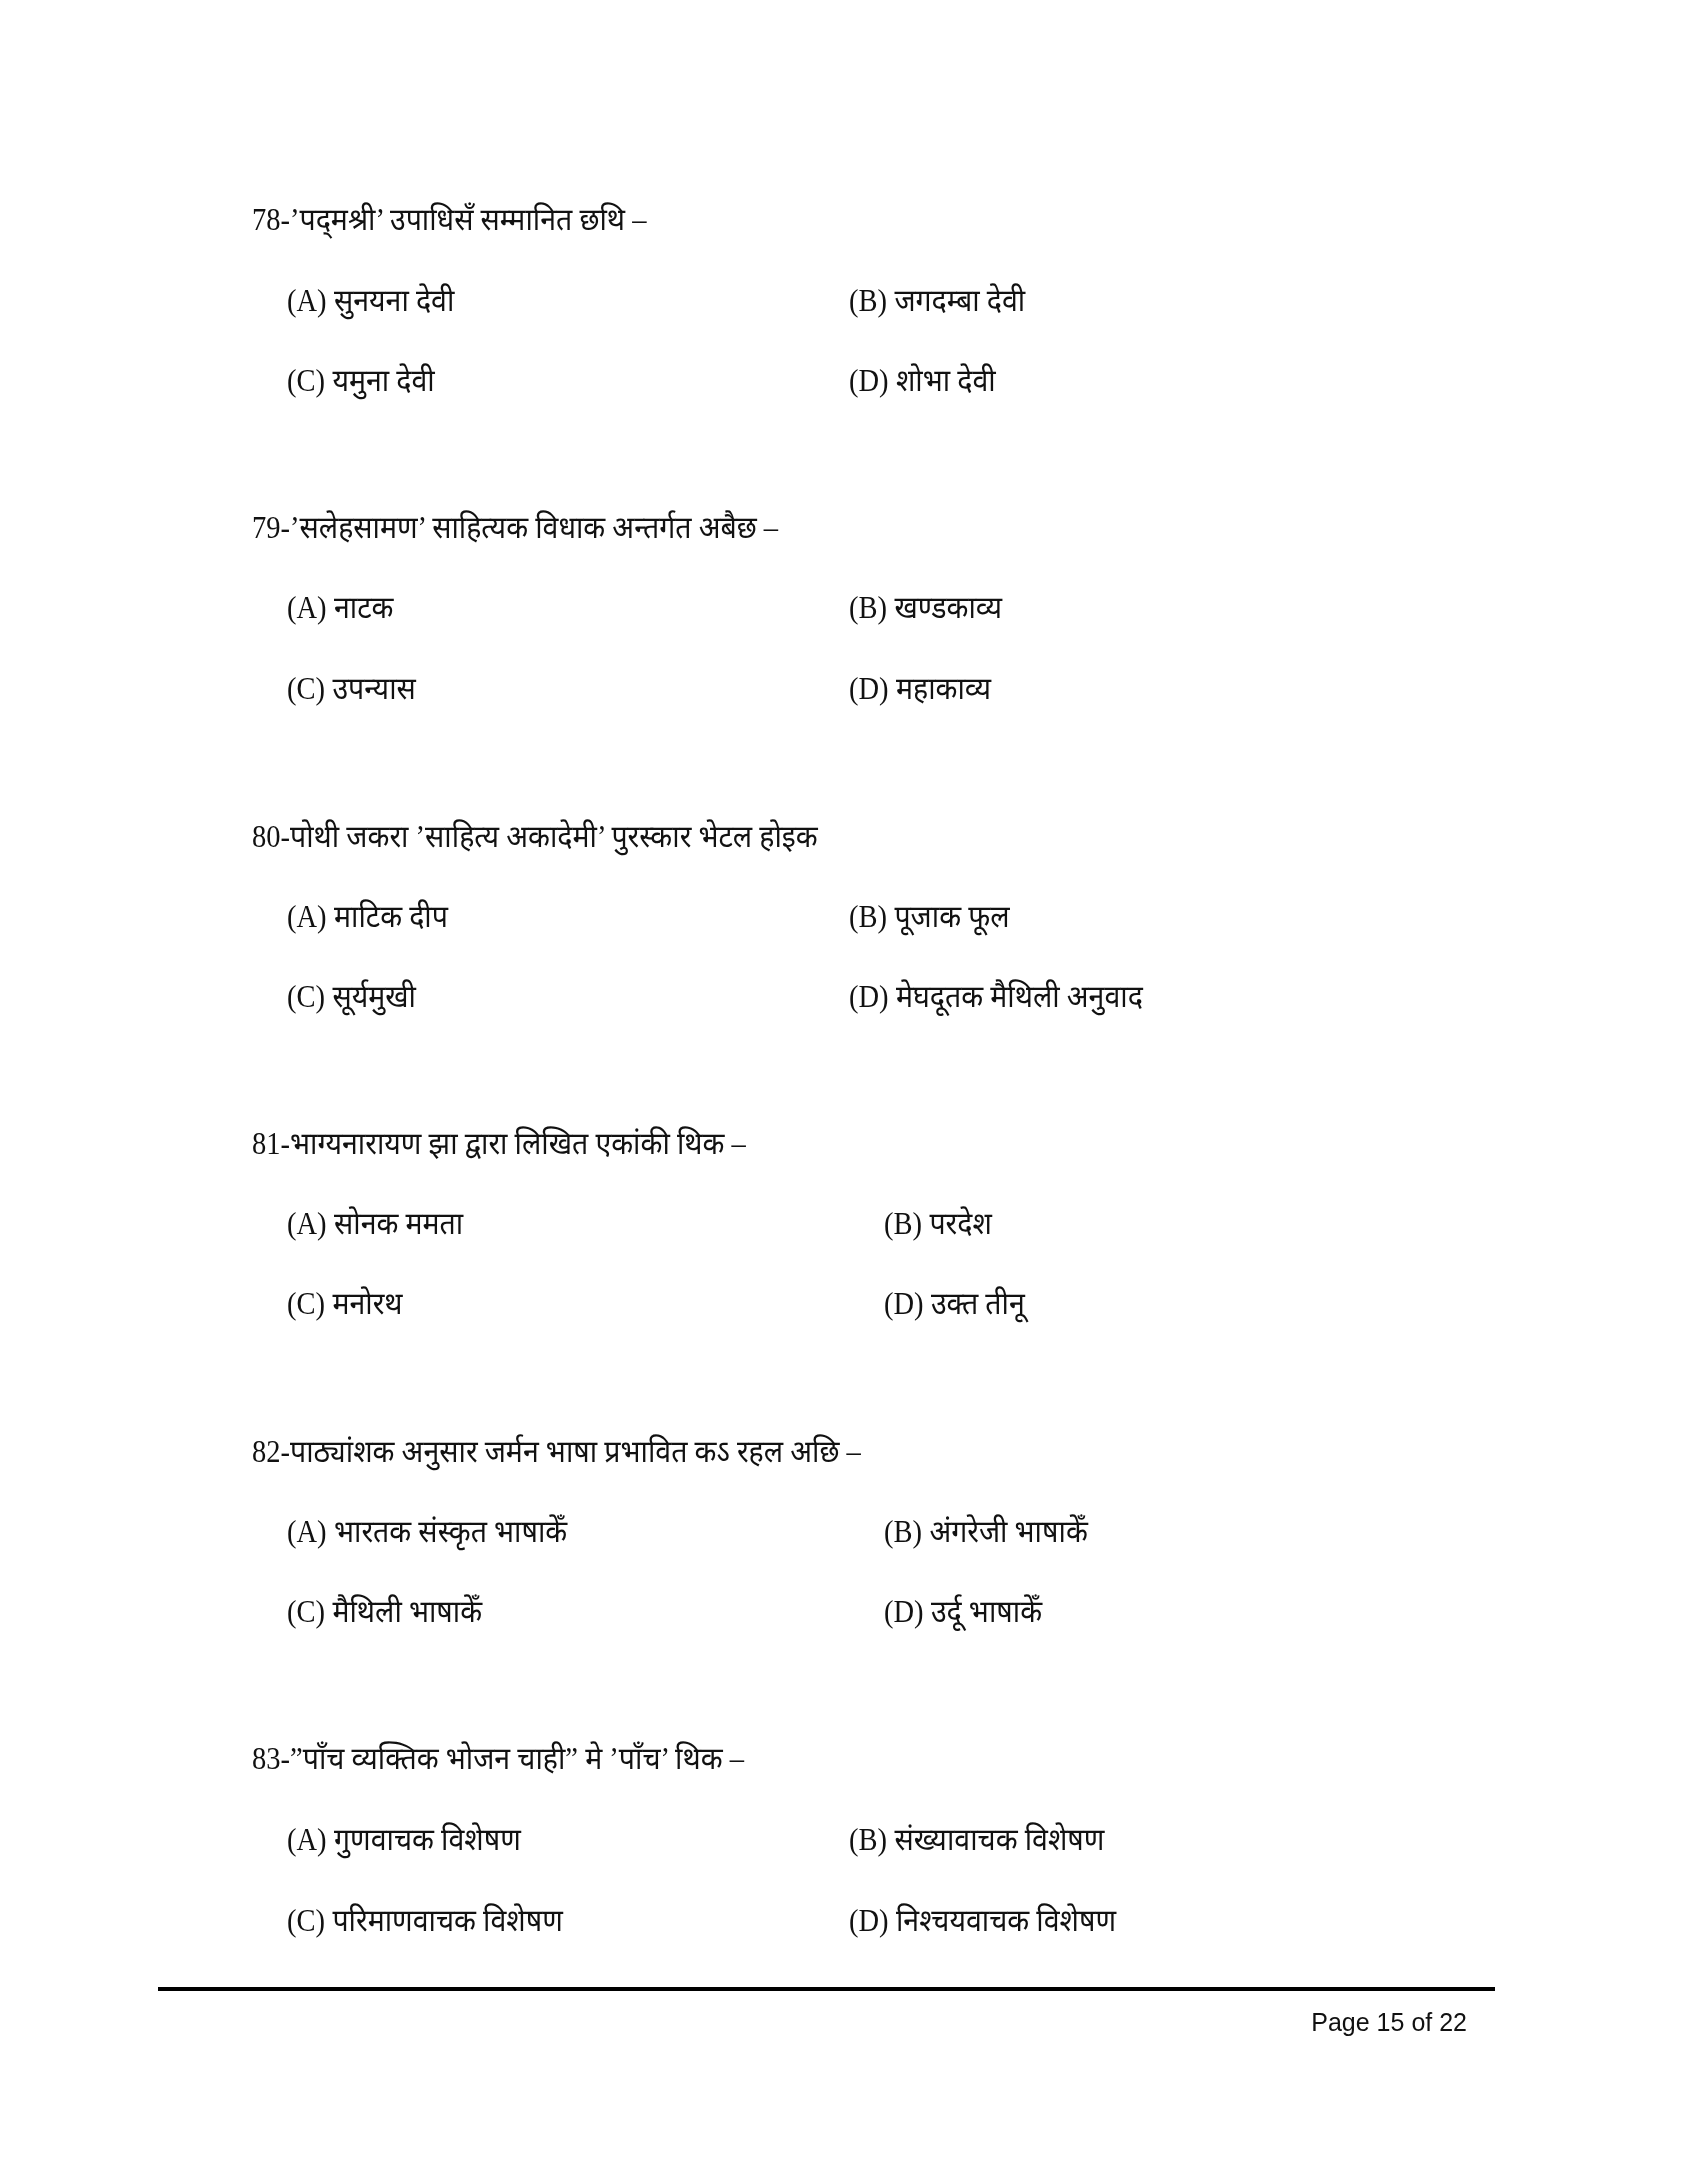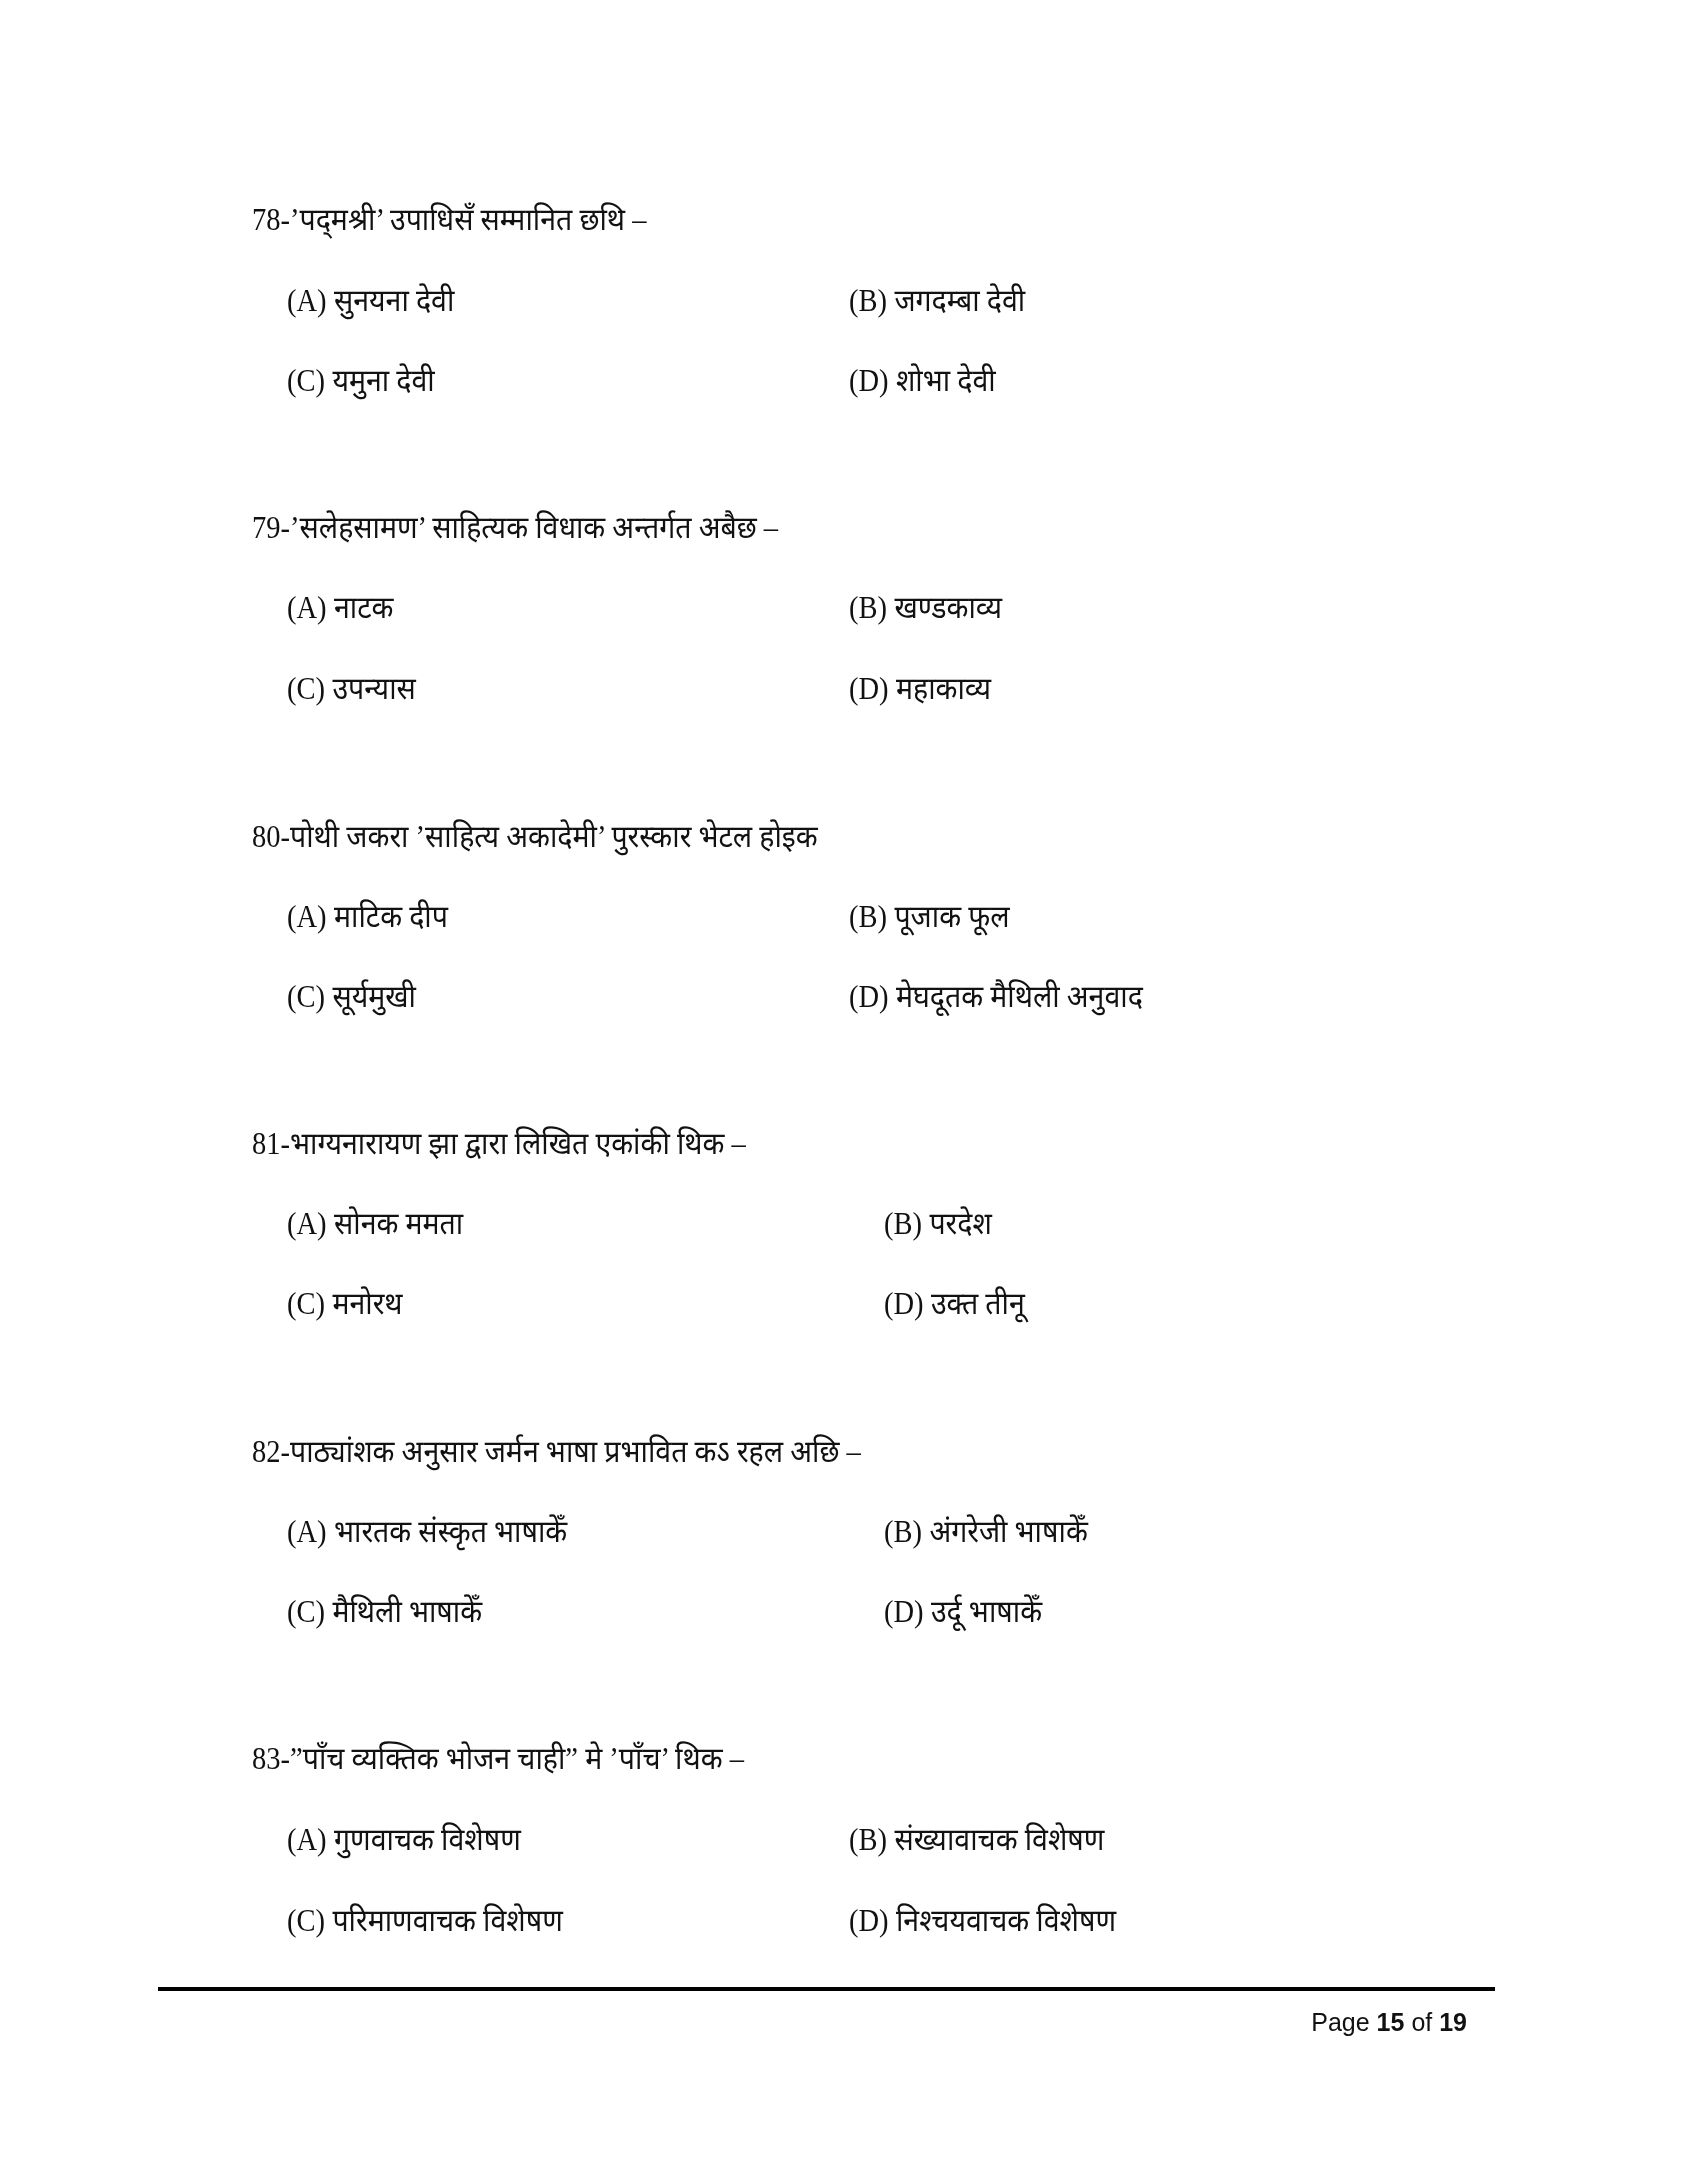--- a/index.html
+++ b/index.html
@@ -3,21 +3,21 @@
   <meta charset="utf-8">
   <style>
     html, body { margin:0; padding:0; background:#ffffff; }
     body { width:1683px; height:2178px; position:relative; overflow:hidden;
            font-family:"Liberation Serif", "DejaVu Serif", serif; color:#111; }
     .q { position:absolute; left:252px; font-size:31px; line-height:40px; white-space:nowrap; transform:scaleX(0.92); transform-origin:left; }
     .opt { position:absolute; font-size:31px; line-height:40px; white-space:nowrap; transform:scaleX(0.92); transform-origin:left; }
     .opt .lbl { margin-right:8px; }
     .rule { position:absolute; left:158px; top:1987px; width:1337px; height:4px; background:#000; }
     .footer { position:absolute; right:216px; top:2008px; font-family:"Liberation Sans", "DejaVu Sans", sans-serif; font-size:25px; color:#111; }
-    .footer b { font-weight:bold;margin-top:32px; }
+    .footer b { font-weight:normal;margin-top:32px; }
   </style>
 </head>
 <body>
 
 <div class="q" style="top:200px;">78-’पद्‍मश्री’ उपाधिसँ सम्मानित छथि –</div>
 <div class="opt" style="left:287px;top:281px;"><span class="lbl">(A)</span><span>सुनयना देवी</span></div>
 <div class="opt" style="left:849px;top:281px;"><span class="lbl">(B)</span><span>जगदम्बा देवी</span></div>
 <div class="opt" style="left:287px;top:361px;"><span class="lbl">(C)</span><span>यमुना देवी</span></div>
 <div class="opt" style="left:849px;top:361px;"><span class="lbl">(D)</span><span>शोभा देवी</span></div>
 
@@ -49,15 +49,15 @@
 <div class="opt" style="left:287px;top:1820px;"><span class="lbl">(A)</span><span>गुणवाचक विशेषण</span></div>
 <div class="opt" style="left:849px;top:1820px;"><span class="lbl">(B)</span><span>संख्यावाचक विशेषण</span></div>
 <div class="opt" style="left:287px;top:1901px;"><span class="lbl">(C)</span><span>परिमाणवाचक विशेषण</span></div>
 <div class="opt" style="left:849px;top:1901px;"><span class="lbl">(D)</span><span>निश्चयवाचक विशेषण</span></div>
 
 <div class="rule"></div>
 <div class="footer">
   <span>Page</span>
   <b>15</b>
   <span>of</span>
-  <b>19</b>
+  <b>22</b>
 </div>
 
 
 </body></html>

